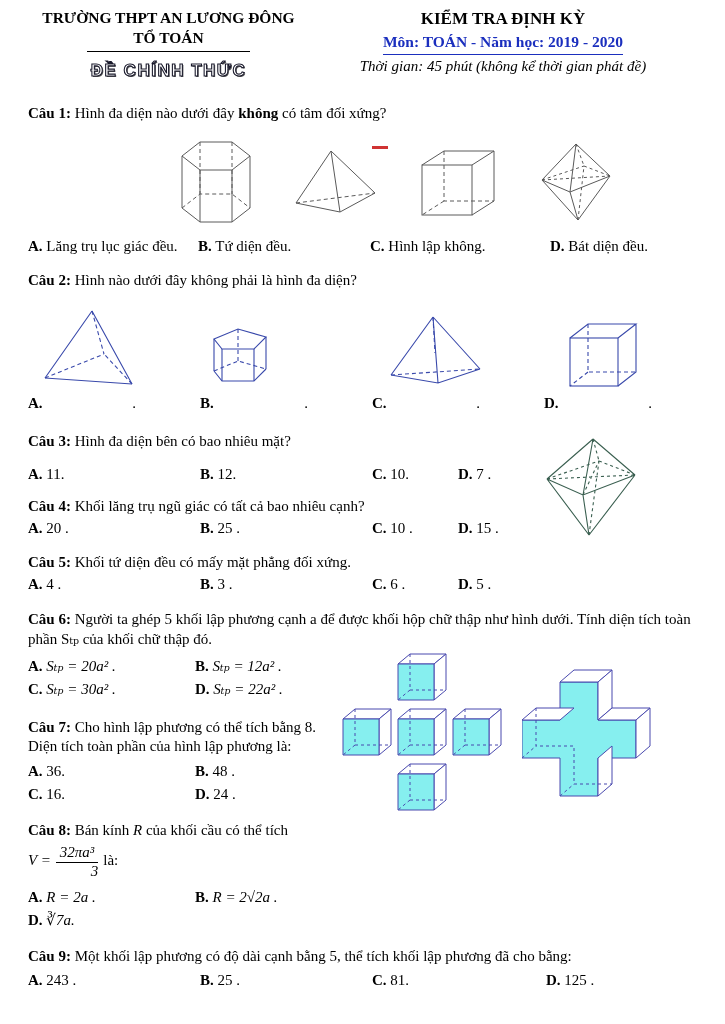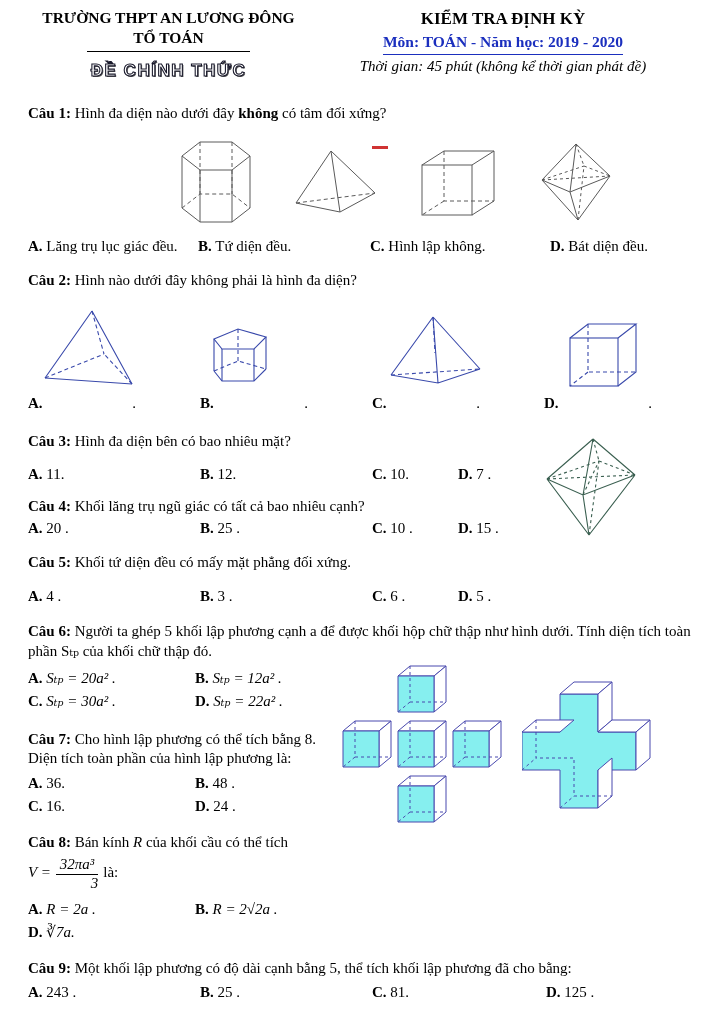--- a/index.html
+++ b/index.html
@@ -235,21 +235,21 @@
             <span class="opt"><b>C.</b> <span>10 .</span></span>
             <span class="opt"><b>D.</b> <span>15 .</span></span>
           </div>
         </div>
 
         <div style="margin-top:14px;">
           <div class="qtext">
             <span class="qlabel">Câu 5:</span>
             <span>Khối tứ diện đều có mấy mặt phẳng đối xứng.</span>
           </div>
-          <div class="optrow cols-345" style="margin-top:14px;align-items:center;">
+          <div class="optrow cols-345" style="margin-top:2px;align-items:center;">
             <span class="opt"><b>A.</b> <span>4 .</span></span>
             <span class="opt"><b>B.</b> <span>3 .</span></span>
             <span class="opt"><b>C.</b> <span>6 .</span></span>
             <span class="opt"><b>D.</b> <span>5 .</span></span>
           </div>
         </div>
       </div>
       <div class="right345">
         <svg width="100" height="105" viewBox="0 0 100 105">
           <g fill="none" stroke="#3a5f50" stroke-width="1.1">

